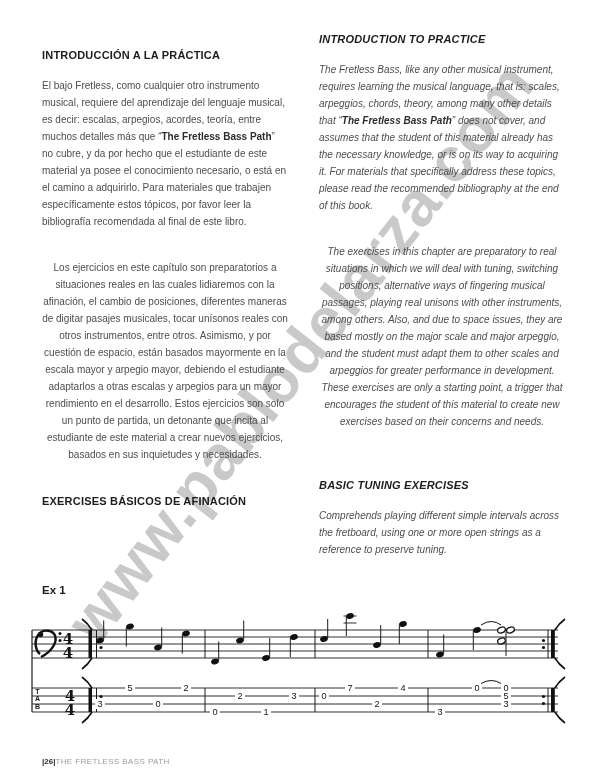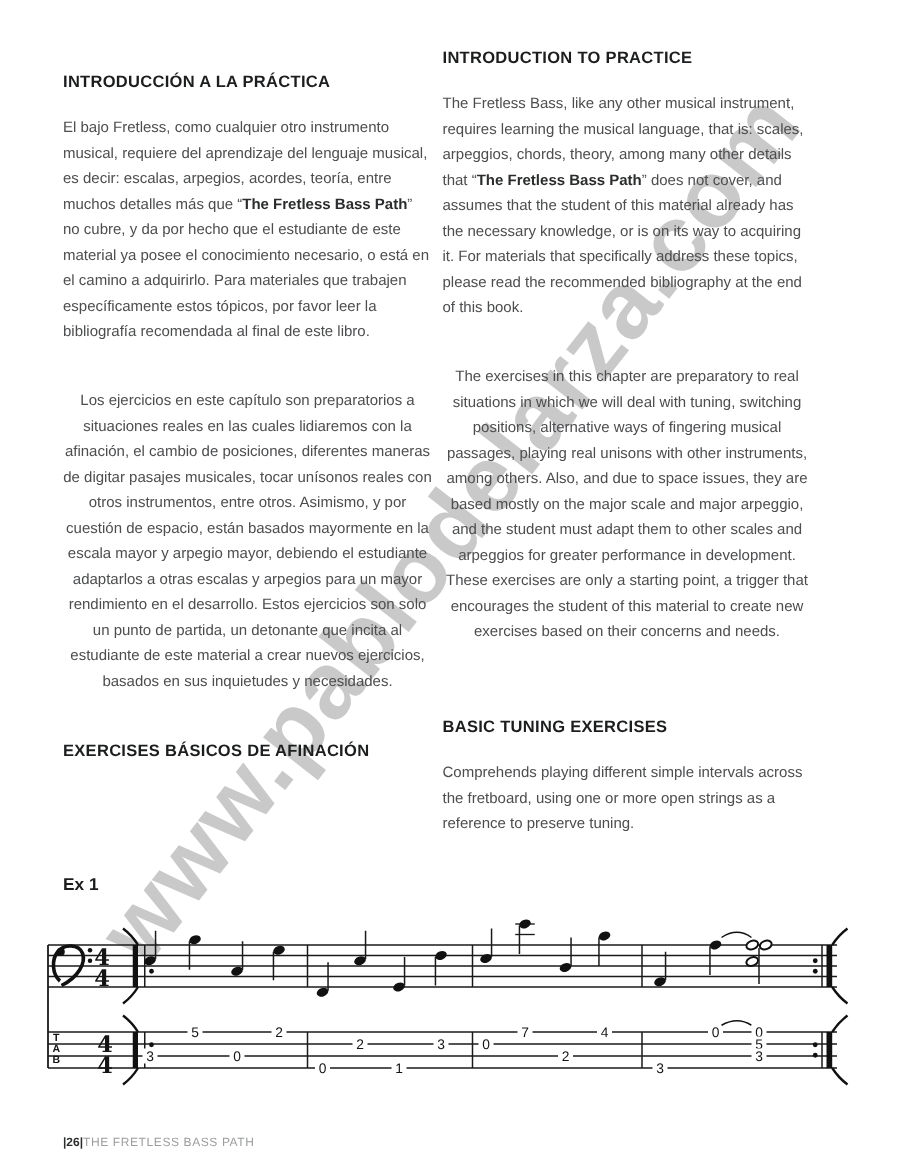--- a/index.html
+++ b/index.html
@@ -9,21 +9,21 @@
     color:#4c4d4f;overflow:hidden;margin:0 auto;
   }
   .watermark{
     position:absolute;left:300px;top:352px;z-index:0;
     transform:translate(-50%,-50%) rotate(-52deg);
     font-size:63px;font-weight:bold;letter-spacing:1px;
     color:#a9a9a9;opacity:.62;white-space:nowrap;pointer-events:none;
   }
   .col{position:absolute;top:33px;width:246px;font-size:10px;line-height:17px;z-index:1;}
   .col-left{left:42px;margin-top:16px;}
-  .col-right{left:295px;}
+  .col-right{left:319px;font-style:italic;}
   h3.sec{font-size:11px;line-height:13px;color:#1c1d1e;font-weight:bold;
     letter-spacing:.2px;margin:0 0 15px 0;}
   p.body{margin:0 0 14px 0;}
   p.body b{color:#2b2c2d;}
   .p1{min-height:168px;}
   .p2{min-height:222px;margin-bottom:18px;text-align:center;}
   .ex-label{position:absolute;left:42px;top:584px;font-size:11.5px;font-weight:bold;
     color:#1c1d1e;z-index:1;}
   #music{position:absolute;left:0;top:610px;z-index:1;}
   .footer{position:absolute;left:42px;top:757px;font-size:8px;z-index:1;

